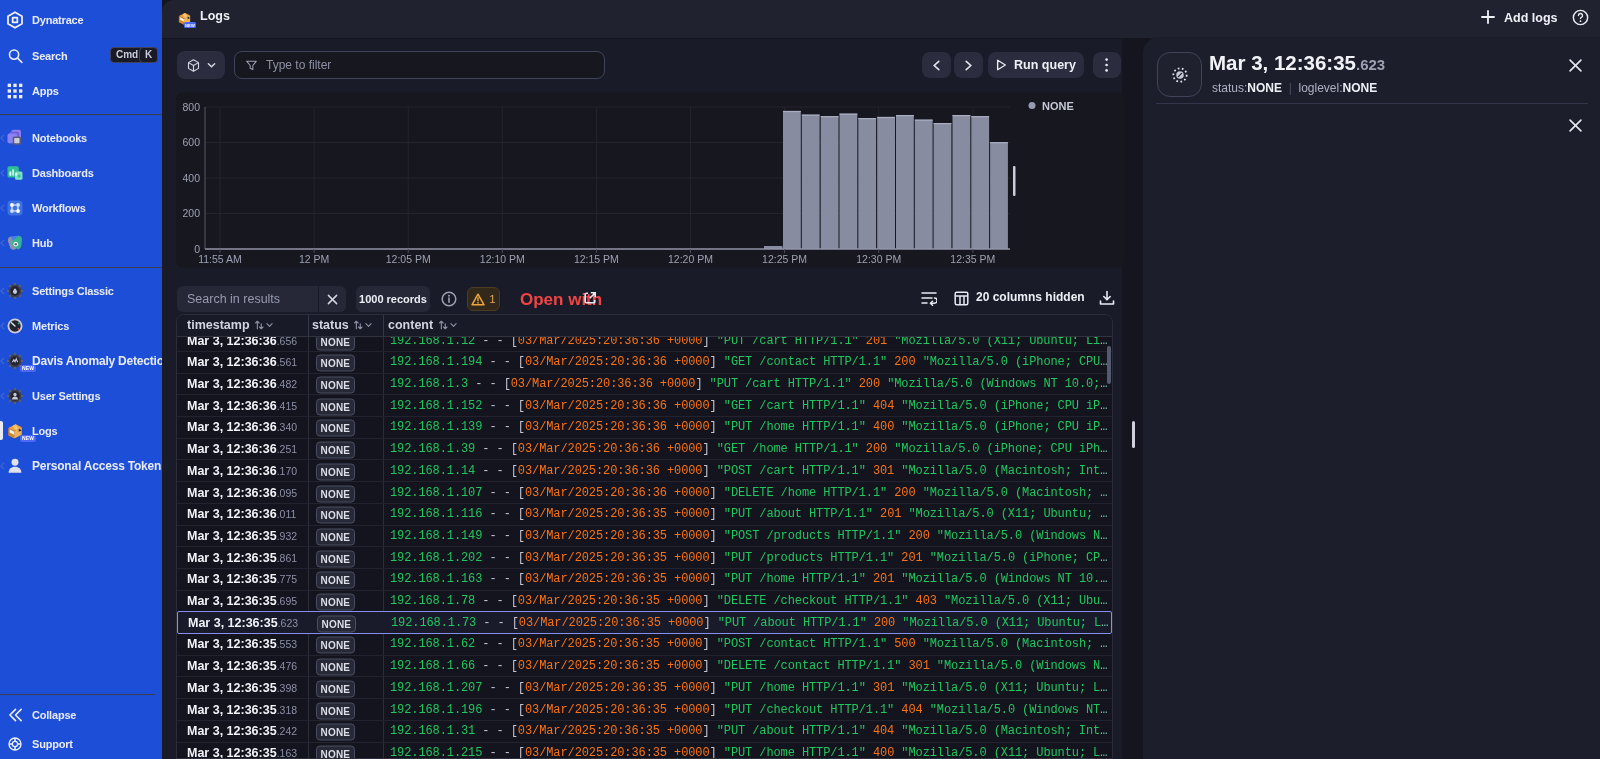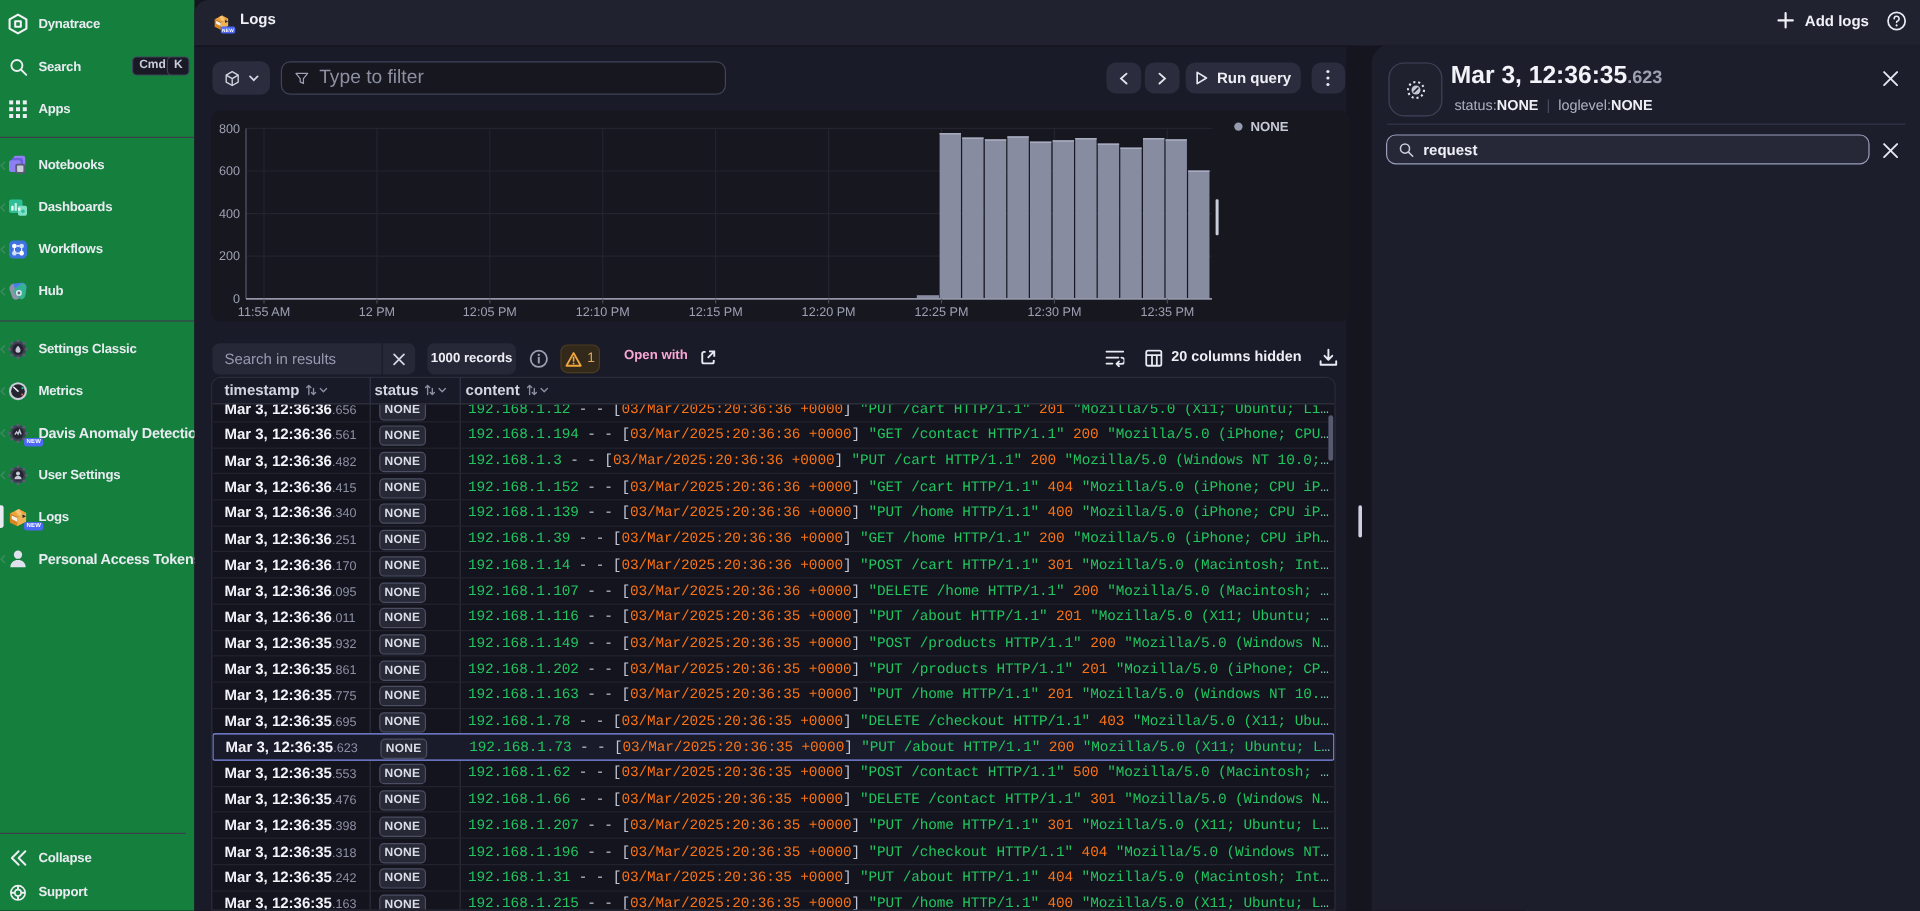--- a/index.html
+++ b/index.html
@@ -1,18 +1,18 @@
 <!DOCTYPE html>
 <html><head><meta charset="utf-8"><title>Logs</title><style>
 *{margin:0;padding:0;box-sizing:border-box}
 html,body{width:1600px;height:759px;overflow:hidden;background:#14151f;
  font-family:"Liberation Sans",sans-serif;color:#eef0f6}
 .app{position:relative;width:1600px;height:759px;overflow:hidden}
 
-.sb{position:absolute;left:0;top:0;width:162px;height:759px;background:#15803d}
+.sb{position:absolute;left:0;top:0;width:162px;height:759px;background:#1d4ed8}
 .sb .it{position:absolute;left:0;width:162px;height:22px}
 .sb .ic{position:absolute;left:6px;top:50%;transform:translateY(-50%);width:18px;height:18px}
 .sb .lb{position:absolute;left:32px;top:50%;transform:translateY(-50%);
  font-size:11px;font-weight:700;color:#e9ebf2;white-space:nowrap;letter-spacing:-.2px}
 .sb .sm{font-size:12px}
 .sb .hdl{position:absolute;left:0;top:50%;transform:translateY(-50%);width:5px;height:8px;opacity:.3}
 .sb .div{position:absolute;left:0;width:162px;height:1px;background:#3c3e4d}
 .kbd{display:inline-block;background:#191a26;border:1px solid #41435a;border-radius:4px;
  font-size:10px;font-weight:700;color:#c9ccda;padding:1px 5px;line-height:12px}
 .newb{position:absolute;background:#4d68f5;border-radius:2.5px;color:#fff;font-size:5px;
@@ -21,37 +21,37 @@
 .strip{position:absolute;left:162px;top:0;width:1438px;height:38px;background:#212230;border-radius:12px 0 0 0}
 .strip .t{position:absolute;left:200px;top:9px;font-size:13px;font-weight:700}
 .addlogs{position:absolute;top:11px;left:1480px;font-size:12.5px;font-weight:700;color:#f0f1f7}
 
 .main{position:absolute;left:162px;top:38px;width:960px;height:721px;background:#1a1b29}
 .main .hr{position:absolute;left:0;top:0;width:969px;height:1px;background:#14151f}
 .btn{position:absolute;background:#2b2d3e;border-radius:8px;display:flex;align-items:center;
  justify-content:center;font-size:12.5px;font-weight:700;color:#edeff5}
 .finput{position:absolute;left:72px;top:13px;width:371px;height:28px;background:#16171f;
  border:1px solid #414358;border-radius:8px;display:flex;align-items:center}
-.finput .ph{color:#8d90a3;font-size:16px;margin-left:8px}
+.finput .ph{color:#8d90a3;font-size:12px;margin-left:8px}
 
 .chart{position:absolute;left:14px;top:54px;width:949px;height:176px;background:#16171f;border-radius:8px}
 .axt{font-size:10.5px;fill:#9da0b2;font-family:"Liberation Sans",sans-serif}
 .lgt{font-size:11px;font-weight:700;fill:#c6c9d6;font-family:"Liberation Sans",sans-serif}
 
 .tb{position:absolute;left:0;top:245px;width:969px;height:30px}
 .sres{position:absolute;left:15px;top:3px;width:141px;height:26px;background:#262838;
  border-radius:6px 0 0 6px;display:flex;align-items:center;color:#979baf;font-size:12.5px}
 .sres span{margin-left:10px}
 .xseg{position:absolute;left:157px;top:3px;width:27px;height:26px;background:#262838;border-radius:0 6px 6px 0}
 .recs{position:absolute;left:194px;top:3px;width:74px;height:26px;background:#262838;border-radius:6px;
  display:flex;align-items:center;justify-content:center;font-size:11px;font-weight:700;color:#edeff5;white-space:nowrap}
 .warn{position:absolute;left:305px;top:4px;width:33px;height:24px;background:#33291a;
  border:1px solid #4d3c1f;border-radius:6px;display:flex;align-items:center;justify-content:center;gap:4px;
  font-size:11.5px;font-weight:400;color:#d9a85c}
-.openw{position:absolute;left:358px;top:7px;font-size:11px;font-weight:700;color:#f9a8d4}
+.openw{position:absolute;left:358px;top:7px;font-size:17px;font-weight:700;color:#ef4444}
 .colh{position:absolute;left:814px;top:7px;font-size:12px;font-weight:700;color:#edeff5;white-space:nowrap}
 
 .tbl{position:absolute;left:14px;top:276px;width:937px;height:445px;background:#13141e;
  border:1px solid #2b2d3a;border-radius:8px 8px 0 0;overflow:hidden}
 .thead{position:absolute;left:0;top:0;width:935px;height:22px;background:#191a28;
  border-bottom:1px solid #31333f;font-size:12.5px;font-weight:700;color:#d2d4e0}
 .thead .h1{position:absolute;left:10px;top:3px}.thead .h2{position:absolute;left:135px;top:3px}
 .thead .h3{position:absolute;left:211px;top:3px}
 .vb1{position:absolute;left:131px;top:0;width:1px;height:445px;background:#2b2d3a}
 .vb2{position:absolute;left:206px;top:0;width:1px;height:445px;background:#2b2d3a}
@@ -632,26 +632,17 @@
    <circle cx="12" cy="12" r="5.6" fill="#c3c7d6"></circle>
    <path d="M9.6 14.4 L14.4 9.6" stroke="#23242f" stroke-width="2" stroke-linecap="round"></path>
   </svg>
  </div>
  <div class="ptitle">Mar 3, 12:36:35<span class="ms">.623</span></div>
  <div class="psub"><span>status:</span><b>NONE</b><span style="color:#4a4c60">&nbsp;&nbsp;|&nbsp;&nbsp;</span><span>loglevel:</span><b>NONE</b></div>
  <svg style="position:absolute;left:426px;top:22px;width:13px;height:13px" viewBox="0 0 12 12">
         <path d="M1 1 L11 11 M11 1 L1 11" stroke="#e4e6ee" stroke-width="1.5" stroke-linecap="round"></path>
       </svg>
  <div class="pdiv"></div>
- <div class="psearch">
-  <svg style="width:14px;height:14px;margin-left:9px" viewBox="0 0 24 24">
-   <g fill="none" stroke="#c9ccda" stroke-width="2.2">
-            <circle cx="10" cy="10" r="6.5"></circle>
-            <path d="M15 15 L21 21" stroke-linecap="round"></path>
-          </g>
-  </svg>
-  <span class="q">request</span>
- </div>
  <svg style="position:absolute;left:426px;top:82px;width:13px;height:13px" viewBox="0 0 12 12">
         <path d="M1 1 L11 11 M11 1 L1 11" stroke="#e4e6ee" stroke-width="1.5" stroke-linecap="round"></path>
       </svg>
 </div>
 
 </div>
 </body></html>

